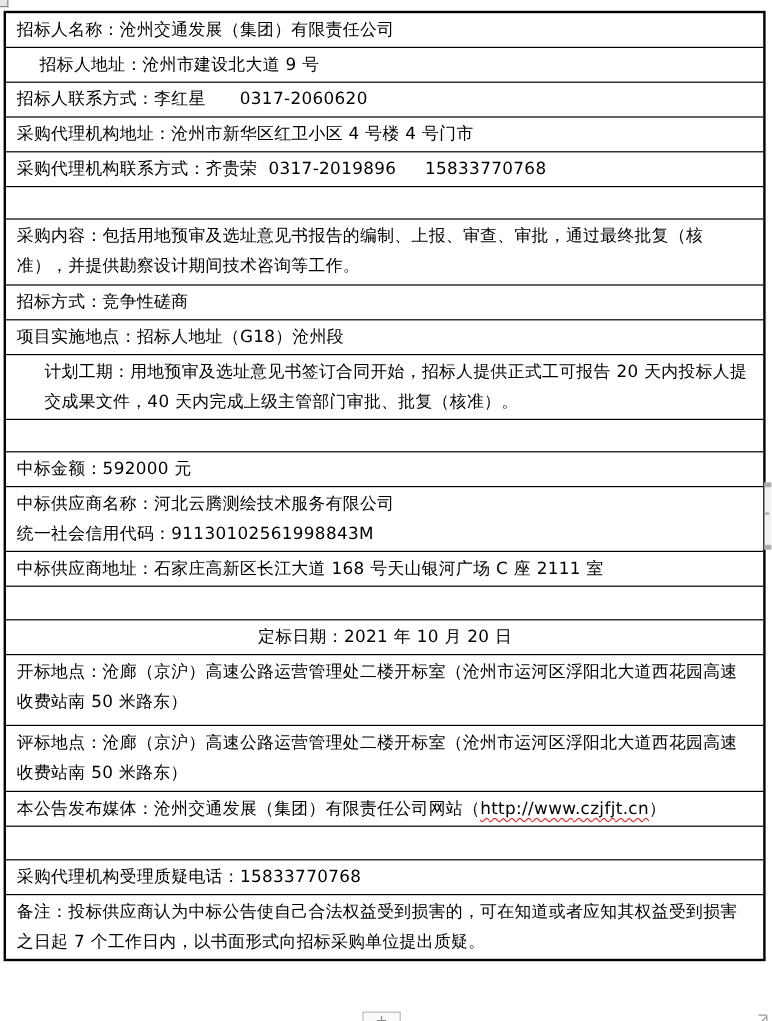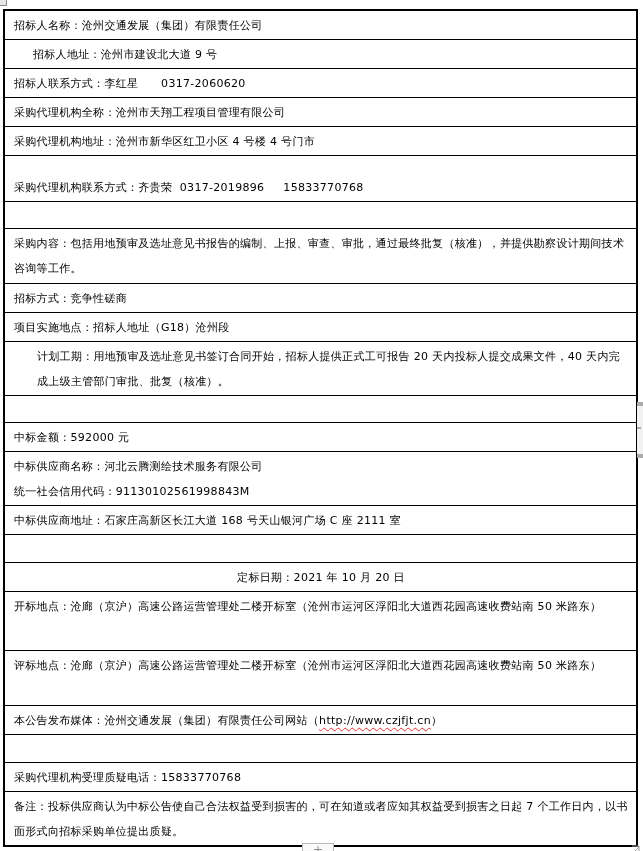--- a/index.html
+++ b/index.html
@@ -9,21 +9,21 @@
     font-family:"DejaVu Sans","Liberation Sans",sans-serif;
   }
   .tbl{
     position:absolute;left:3px;top:9px;width:635px;
     border:2px solid #000;background:#fff;box-sizing:border-box;
   }
   .row{
     border-bottom:1px solid #000;
     box-sizing:border-box;
     padding:2px 8px 1px 9px;
-    font-size:11px;line-height:25px;letter-spacing:.3px;
+    font-size:14px;line-height:25px;letter-spacing:.3px;
   }
   .row:last-child{border-bottom:none;}
   .para{white-space:pre-wrap;}
   .wavy{
     text-decoration:underline;
     text-decoration-style:wavy;
     text-decoration-color:#e03030;
     text-decoration-thickness:1px;
     text-underline-offset:3px;
   }
@@ -60,27 +60,24 @@
 <div class="tbl">
     <div class="row" style="min-height: 24px;">
       <div class="para"><span>招标人名称：沧州交通发展（集团）有限责任公司</span></div>
     </div>
     <div class="row" style="min-height: 25px; padding-left: 28px;">
       <div class="para"><span>招标人地址：沧州市建设北大道 9 号</span></div>
     </div>
     <div class="row" style="min-height: 27px;">
       <div class="para"><span>招标人联系方式：李红星      0317-2060620</span></div>
     </div>
-    <div class="row" style="min-height: 28px;">
-      <div class="para"><span>采购代理机构全称：沧州市天翔工程项目管理有限公司</span></div>
-    </div>
     <div class="row" style="min-height: 27px;">
       <div class="para"><span>采购代理机构地址：沧州市新华区红卫小区 4 号楼 4 号门市</span></div>
     </div>
-    <div class="row" style="min-height: 28px; margin-top: 17px;">
+    <div class="row" style="min-height: 28px;">
       <div class="para"><span>采购代理机构联系方式：齐贵荣  0317-2019896     15833770768</span></div>
     </div>
     <div class="row" style="min-height: 27px;"></div>
     <div class="row" style="min-height: 55px;">
       <div class="para"><span>采购内容：包括用地预审及选址意见书报告的编制、上报、审查、审批，通过最终批复（核准），并提供勘察设计期间技术咨询等工作。</span></div>
     </div>
     <div class="row" style="min-height: 28px;">
       <div class="para"><span>招标方式：竞争性磋商</span></div>
     </div>
     <div class="row" style="min-height: 27px;">

